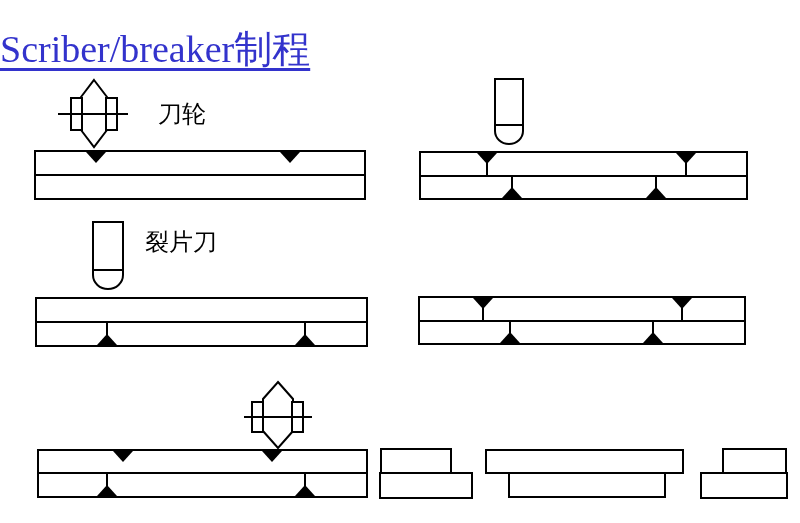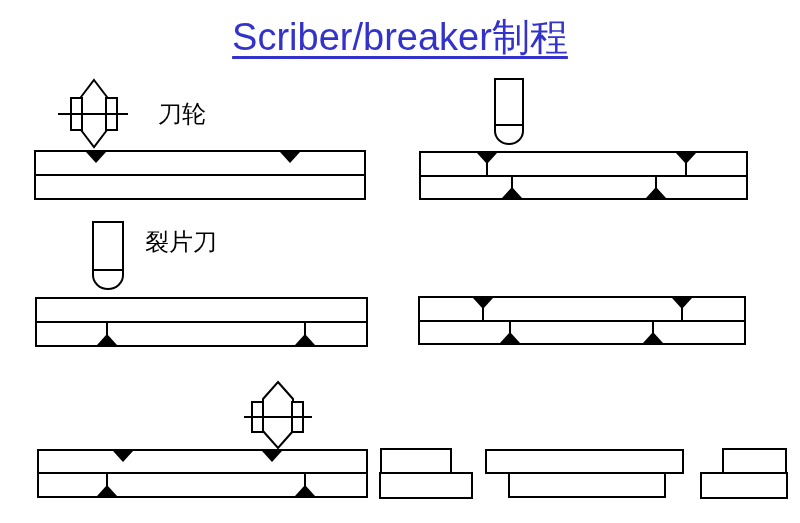--- a/index.html
+++ b/index.html
@@ -1,19 +1,19 @@
 <!DOCTYPE html>
 <html><head>
 <meta charset="utf-8">
 <style>
   html,body{margin:0;padding:0;background:#ffffff;}
   .page{position:relative;width:800px;height:523px;background:#ffffff;overflow:hidden;
         font-family:"Liberation Sans", sans-serif;}
-  .title{position:absolute;top:12px;left:0;width:100%;text-align:center;
-         font-family:Liberation Sans, sans-serif;
+  .title{position:absolute;top:24px;left:0;width:100%;
+         font-family:Liberation Serif, serif;
          font-size:38px;font-weight:500;color:#3333CC;
          text-decoration:underline;text-underline-offset:6px;letter-spacing:0px;}
   svg{position:absolute;top:0;left:0;}
   .stroke{fill:none;stroke:#000000;stroke-width:2;}
   .strokew{fill:#ffffff;stroke:#000000;stroke-width:2;}
   .fillb{fill:#000000;stroke:none;}
   .crack{stroke:#000000;stroke-width:2;}
   .cjk{font-family:"Liberation Sans","DejaVu Sans",sans-serif;font-size:24px;fill:#000000;}
 </style>
 </head>

